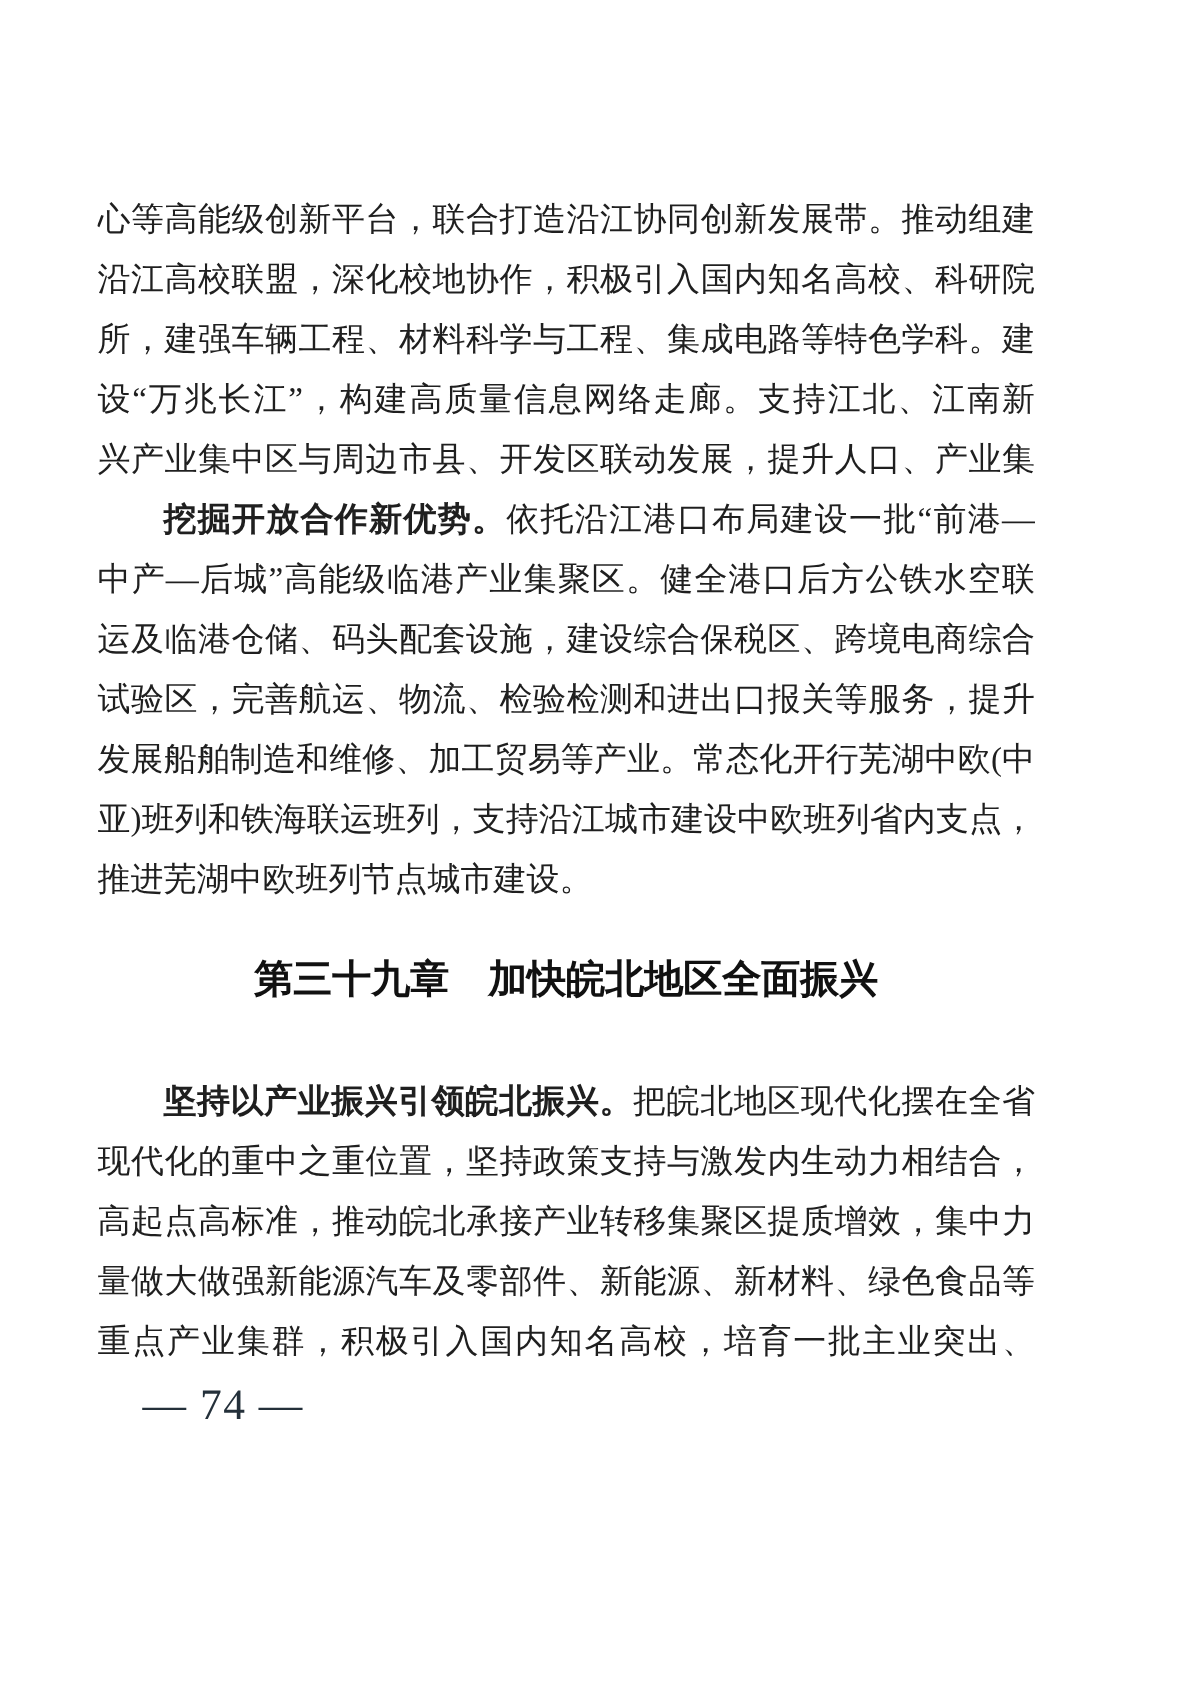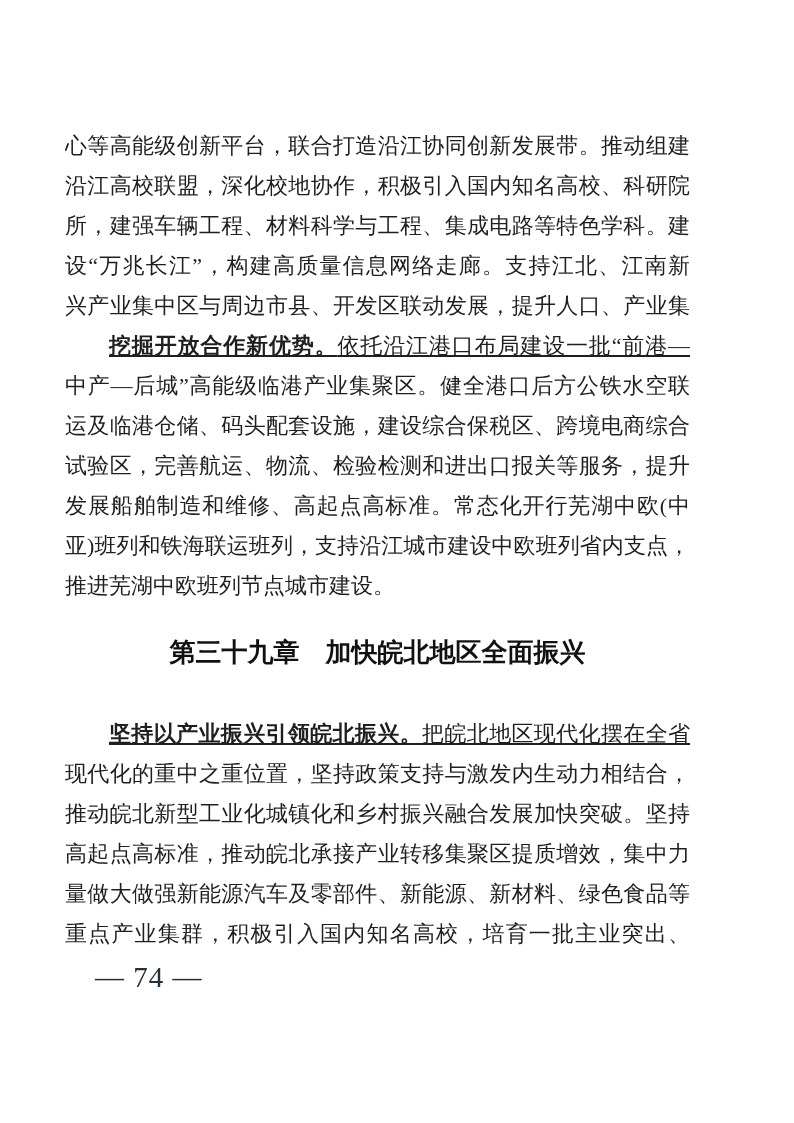--- a/index.html
+++ b/index.html
@@ -18,21 +18,21 @@
   .paragraph { margin: 0; }
   .line {
     font-size: 22px;
     line-height: 40px;
     height: 40px;
     text-align: justify;
     text-align-last: left;
     overflow: hidden;
   }
   .line.fill { text-align-last: justify; }
-  .line.indent { text-indent: 44px; text-decoration: underline; }
+  .line.indent { text-indent: 44px; }
   .line b { font-weight: 700; }
   .chapter-heading {
     margin-top: 31px;
     margin-bottom: 45px;
     font-family: Liberation Serif, serif;
     font-weight: 700;
     font-size: 26px;
     line-height: 32px;
     text-align: center;
     color: #111111;
@@ -56,28 +56,27 @@
         <div class="line fill">沿江高校联盟，深化校地协作，积极引入国内知名高校、科研院</div>
         <div class="line fill">所，建强车辆工程、材料科学与工程、集成电路等特色学科。建</div>
         <div class="line fill">设“万兆长江”，构建高质量信息网络走廊。支持江北、江南新</div>
         <div class="line fill">兴产业集中区与周边市县、开发区联动发展，提升人口、产业集</div>
       </div>
       <div class="paragraph">
         <div class="line fill indent"><b>挖掘开放合作新优势。</b>依托沿江港口布局建设一批“前港—</div>
         <div class="line fill">中产—后城”高能级临港产业集聚区。健全港口后方公铁水空联</div>
         <div class="line fill">运及临港仓储、码头配套设施，建设综合保税区、跨境电商综合</div>
         <div class="line fill">试验区，完善航运、物流、检验检测和进出口报关等服务，提升</div>
-        <div class="line fill">发展船舶制造和维修、高起点高标准。常态化开行芜湖中欧(中</div>
+        <div class="line fill">发展船舶制造和维修、加工贸易等产业。常态化开行芜湖中欧(中</div>
         <div class="line fill">亚)班列和铁海联运班列，支持沿江城市建设中欧班列省内支点，</div>
         <div class="line">推进芜湖中欧班列节点城市建设。</div>
       </div>
       <div class="chapter-heading">第三十九章　加快皖北地区全面振兴</div>
       <div class="paragraph">
         <div class="line fill indent"><b>坚持以产业振兴引领皖北振兴。</b>把皖北地区现代化摆在全省</div>
         <div class="line fill">现代化的重中之重位置，坚持政策支持与激发内生动力相结合，</div>
-        <div class="line fill">推动皖北新型工业化城镇化和乡村振兴融合发展加快突破。坚持</div>
         <div class="line fill">高起点高标准，推动皖北承接产业转移集聚区提质增效，集中力</div>
         <div class="line fill">量做大做强新能源汽车及零部件、新能源、新材料、绿色食品等</div>
         <div class="line fill">重点产业集群，积极引入国内知名高校，培育一批主业突出、</div>
       </div>
     </div>
   <div class="page-number">— 74 —</div>
 </div>
 
 </body></html>

